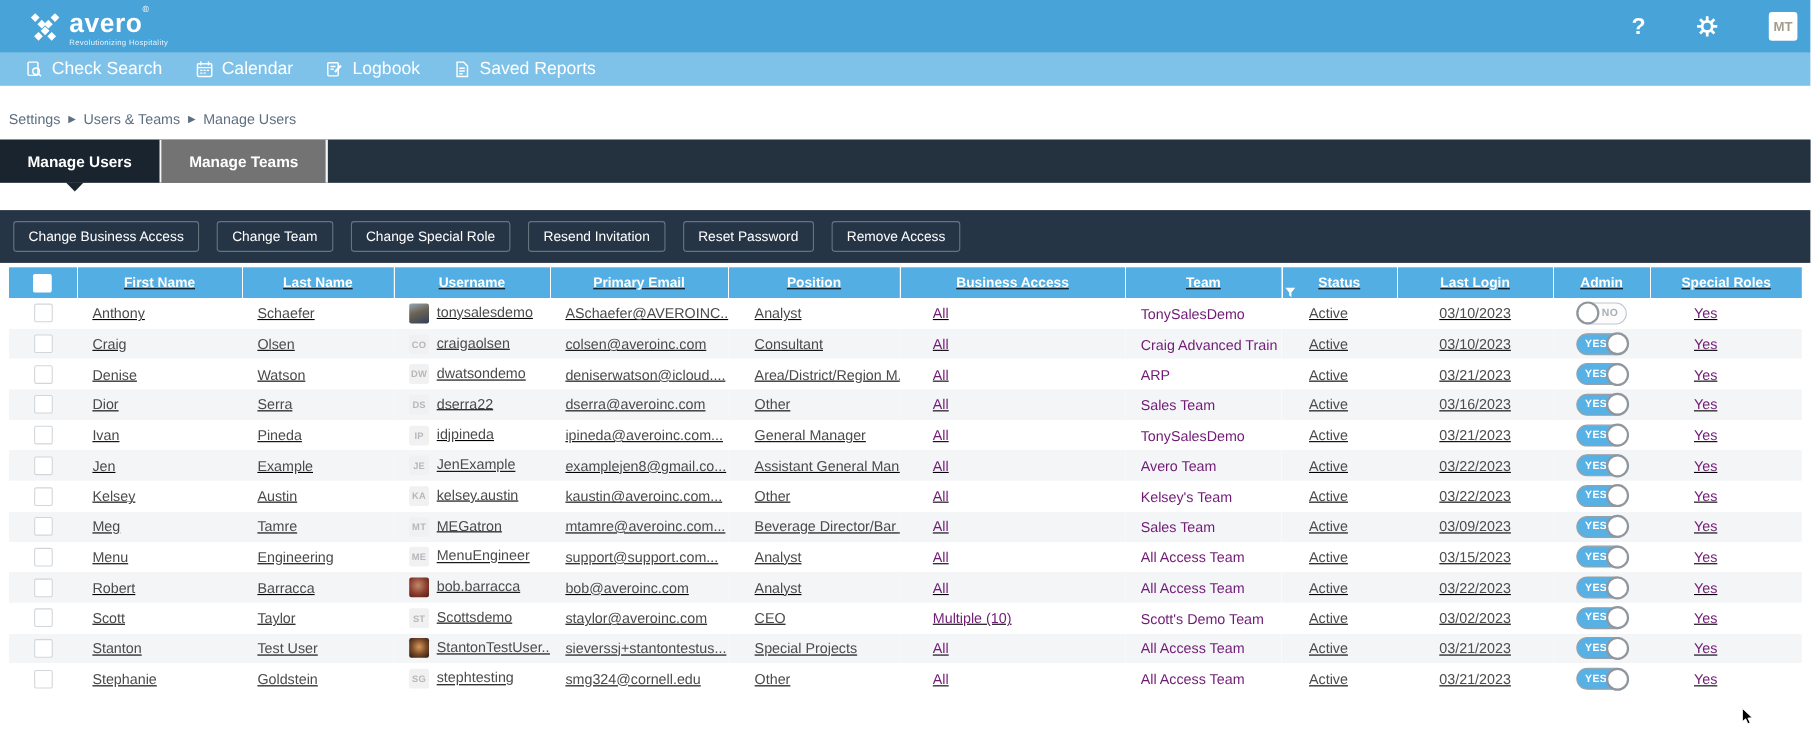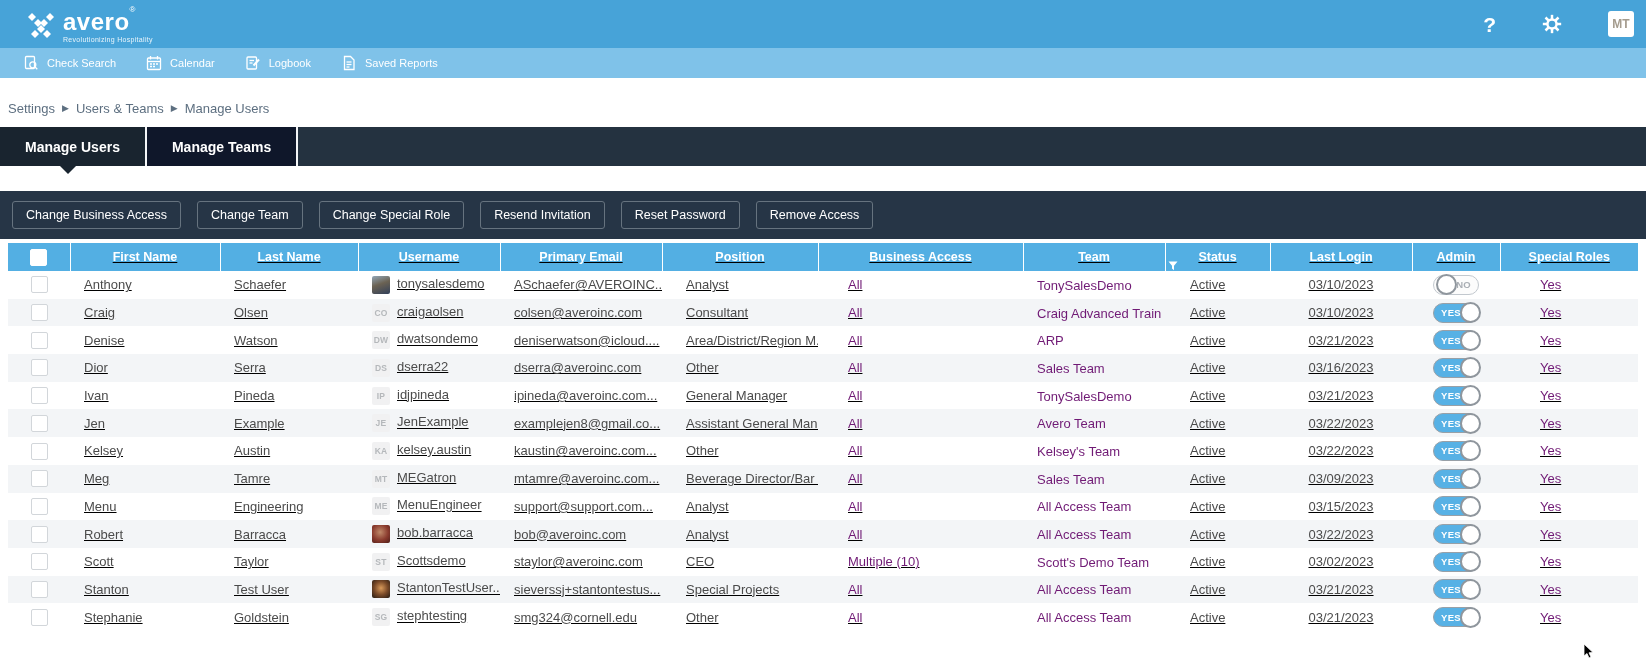--- a/index.html
+++ b/index.html
@@ -15,32 +15,32 @@
   .brand sup{font-size:8px;font-weight:400;vertical-align:18px;}
   .tagline{color:#e8f4fb;font-size:7px;margin-top:2px;letter-spacing:.3px;}
   .topbar-right{margin-left:auto;display:flex;align-items:center;gap:46px;padding-right:4px;}
   .help-btn{color:#fff;font-size:21px;font-weight:700;cursor:pointer;line-height:1;}
   .gear-btn{cursor:pointer;display:flex;}
   .avatar-badge{width:26px;height:26px;background:#fff;border-radius:3px;display:flex;align-items:center;justify-content:center;
     color:#a59c8e;font-size:12px;font-weight:700;cursor:pointer;}
 
   
   .subnav{height:30px;background:#7fc2e9;display:flex;align-items:center;padding-left:8px;}
-  .subnav-item{display:flex;align-items:center;gap:8px;color:#fff;font-size:11px;padding:0 15px;height:100%;cursor:pointer;}
+  .subnav-item{display:flex;align-items:center;gap:8px;color:#fff;font-size:16px;padding:0 15px;height:100%;cursor:pointer;}
   .subnav-item svg{flex:0 0 auto;}
 
   
   .breadcrumb{margin:22px 0 0 8px;height:16px;font-size:13px;color:#5d6f80;display:flex;align-items:center;gap:7px;}
   .crumb{cursor:pointer;}
   .crumb-sep{font-size:9px;color:#5d6f80;}
 
   
   .tabbar{margin-top:11px;height:39px;background:#243240;display:flex;}
   .tab{display:flex;align-items:center;padding:0 25px;color:#fff;font-size:14px;font-weight:600;
-    border-right:2px solid #f4f6f8;cursor:pointer;position:relative;background:#0f172a;}
+    border-right:2px solid #f4f6f8;cursor:pointer;position:relative;background:#737373;}
   .tab.active{background:#19242f;}
   .tab.active::after{content:"";position:absolute;left:60px;bottom:-8px;width:0;height:0;
     border-left:8px solid transparent;border-right:8px solid transparent;border-top:8px solid #19242f;}
   .tab-fill{flex:1;background:#243240;}
 
   
   .toolbar{margin-top:25px;height:48px;background:#263546;display:flex;align-items:center;padding-left:12px;gap:16px;}
   .tool-btn{background:transparent;border:1px solid #66737f;border-radius:3px;color:#fff;font-size:12.5px;
     font-family:inherit;padding:6px 13px;cursor:pointer;white-space:nowrap;}
 
@@ -67,21 +67,21 @@
   .trunc{display:inline-block;max-width:124px;white-space:nowrap;overflow:hidden;vertical-align:middle;}
   .avatar{display:inline-flex;width:18px;height:18px;border-radius:2px;margin-right:7px;vertical-align:middle;
     align-items:center;justify-content:center;flex:0 0 auto;}
   .avatar.initials{background:#f1f1f2;color:#b5b8bb;font-size:8.5px;font-weight:700;letter-spacing:.2px;}
   .avatar.photo.p1{background:linear-gradient(160deg,#93a7b8 0%,#6b6253 45%,#32405a 100%);}
   .avatar.photo.p2{background:radial-gradient(circle at 45% 40%,#c08a6a 0%,#8a3b2e 55%,#4d1d18 100%);}
   .avatar.photo.p3{background:radial-gradient(circle at 50% 45%,#d89a5a 0%,#7a4a28 50%,#241a12 100%);}
   .funnel{position:absolute;left:2px;bottom:0;cursor:pointer;}
 
   
-  .toggle{width:46px;height:20px;border-radius:11px;display:inline-flex;align-items:center;
+  .toggle{width:46px;height:20px;border-radius:11px;display:inline-flex;align-items:center;justify-content:space-between;
     box-sizing:border-box;cursor:pointer;vertical-align:middle;}
   .toggle.on{background:#57b1e5;border:1px solid #98a0a7;}
   .toggle.off{background:#fcfcfc;border:1px solid #c2c8ce;flex-direction:row-reverse;}
   .toggle-label{font-size:9.5px;font-weight:700;letter-spacing:.3px;}
   .toggle.on .toggle-label{color:#fff;margin-left:7px;}
   .toggle.off .toggle-label{color:#a9aeb4;margin-right:7px;}
   .toggle-knob{width:21px;height:21px;border-radius:50%;background:#fff;border:2px solid #8f969d;
     box-sizing:border-box;flex:0 0 auto;margin:-1px;}
 
   .mouse-cursor{position:absolute;left:1583px;top:644px;}

